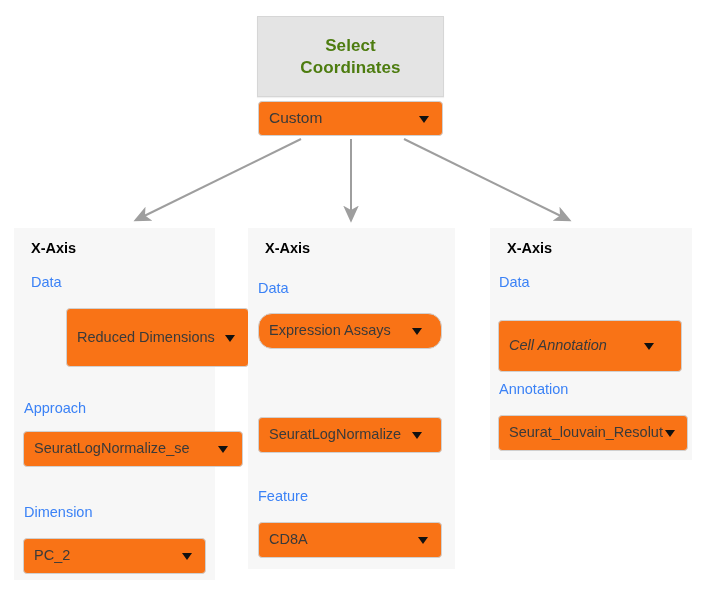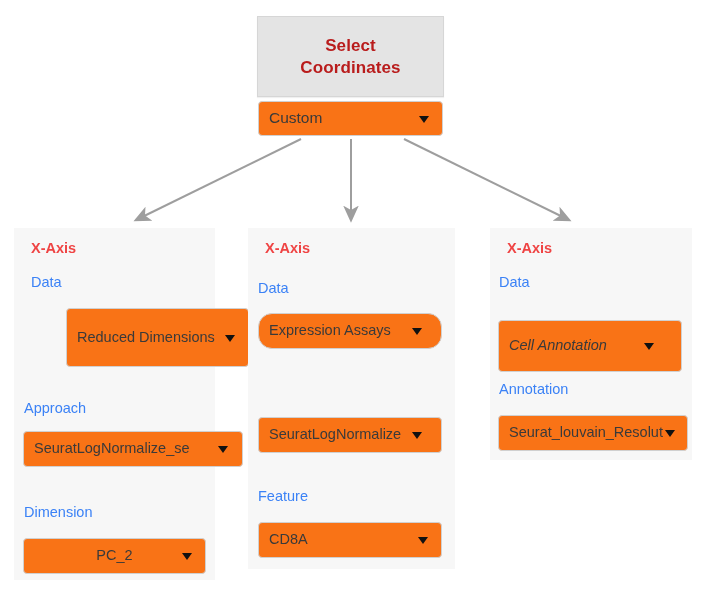--- a/index.html
+++ b/index.html
@@ -18,21 +18,21 @@
   #select-coordinates-box{
     position:absolute;left:257px;top:16px;width:187px;height:81px;
     background:#e4e4e4;
     border:1px solid #d6d6d6;
     box-sizing:border-box;
     display:flex;align-items:center;justify-content:center;
     box-shadow:0 1px 1px rgba(0,0,0,0.06);
   }
   #select-coordinates-box .title{
     font-size:17px;font-weight:bold;line-height:1.25;
-    text-align:center;color:#b91c1c;letter-spacing:0.1px;
+    text-align:center;color:#4d7c0f;letter-spacing:0.1px;
   }
 
   
   .select{
     position:absolute;
     background:#f97316;
     border:1px solid #d0d0d0;
     border-radius:4px;
     box-sizing:border-box;
     display:flex;align-items:center;
@@ -71,35 +71,35 @@
     position:absolute;
     background:#f7f7f7;
     box-sizing:border-box;
   }
   #panel-left  {left:14px; top:228px; width:201px; height:352px;}
   #panel-mid   {left:248px;top:228px; width:207px; height:341px;}
   #panel-right {left:490px;top:228px; width:202px; height:232px;}
 
   .panel .axis-title{
     position:absolute;left:17px;top:12px;
-    font-size:14.5px;font-weight:bold;color:#ef4444;
+    font-size:14.5px;font-weight:bold;color:#000000;
   }
   .field-label{
     position:absolute;
     font-size:14.5px;color:#3b82f6;
   }
 
   
   #lbl-left-data      {left:31px;  top:274px;}
   #sel-left-data      {left:23px;  top:308px;  width:183px; height:59px; padding-right:34px;margin-left:43px;}
   #sel-left-data .val {white-space:normal;}
   #lbl-left-approach  {left:24px;  top:400px;}
   #sel-left-approach  {left:23px;  top:431px;  width:220px; height:36px;}
   #lbl-left-dimension {left:24px;  top:504px;}
-  #sel-left-dimension {left:23px;  top:538px;  width:183px; height:36px;justify-content:center;}
+  #sel-left-dimension {left:23px;  top:538px;  width:183px; height:36px;}
 
   
   #lbl-mid-data       {left:258px; top:280px;}
   #sel-mid-data       {left:258px; top:313px;  width:184px; height:36px;border-radius:14px;}
   #lbl-mid-method     {left:259px; top:384px;}
   #sel-mid-method     {left:258px; top:417px;  width:184px; height:36px;}
   #lbl-mid-feature    {left:258px; top:488px;}
   #sel-mid-feature    {left:258px; top:522px;  width:184px; height:36px;}
 
   

